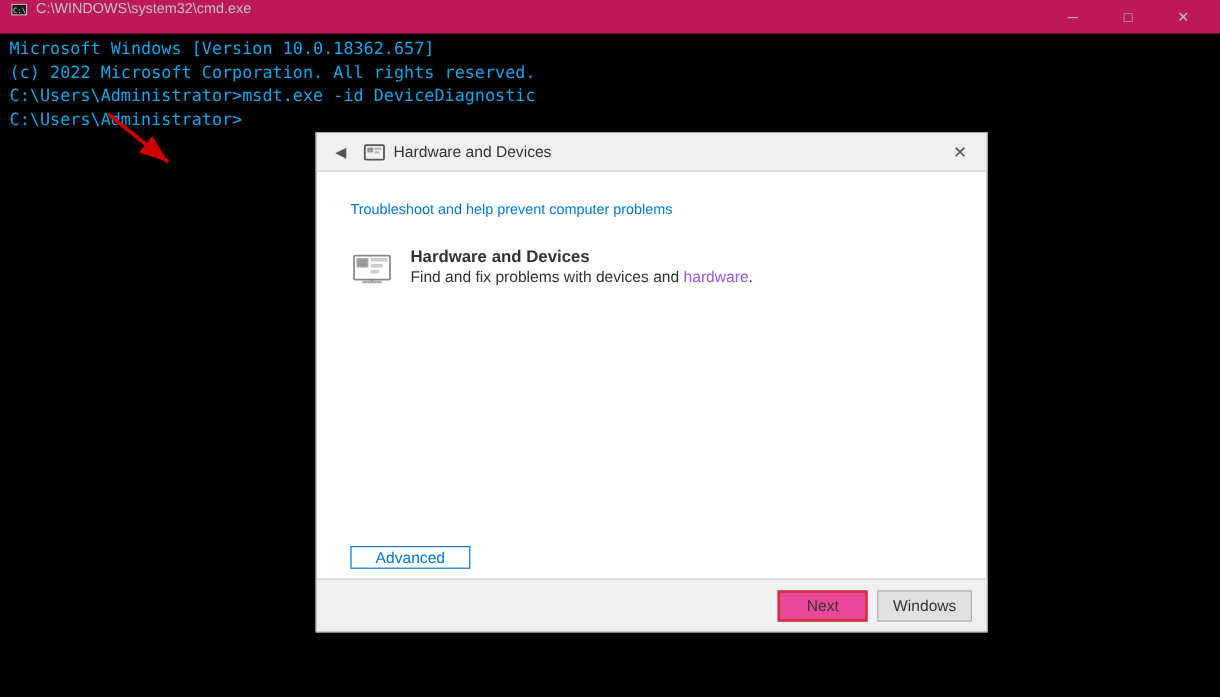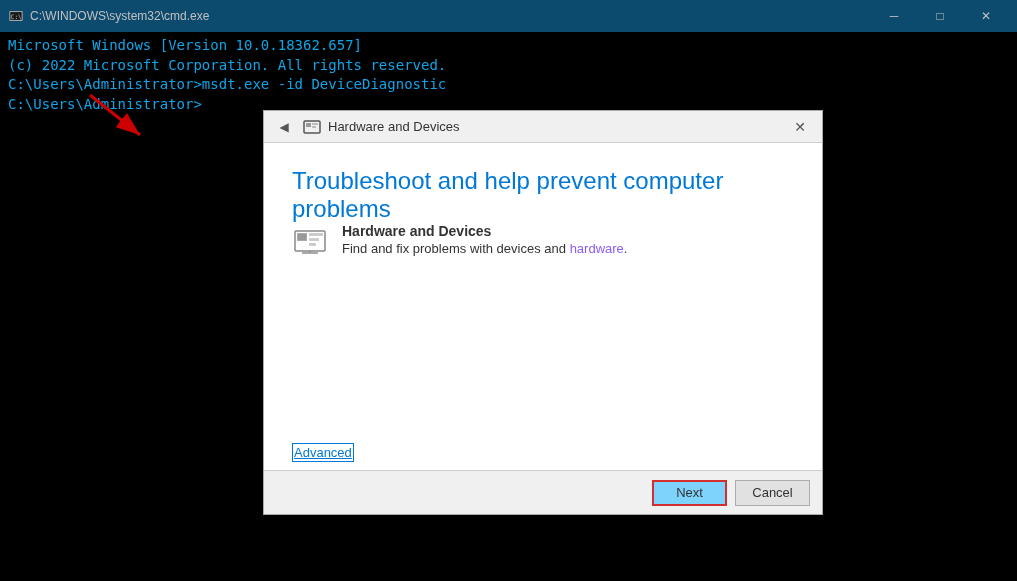--- a/index.html
+++ b/index.html
@@ -16,25 +16,25 @@
     .cmd-window {
       position: absolute;
       top: 0; left: 0;
       width: 1017px;
       height: 581px;
       background: #000;
       color: #c0c0c0;
     }
 
     .cmd-titlebar {
-      background: #0c4a6e;
+      background: #be185d;
       height: 28px;
       display: flex;
-      align-items: center;
-      padding: 16px 8px;
+      align-items: flex-start;
+      padding: 0 8px;
       position: relative;
     }
 
     .cmd-titlebar-icon {
       width: 16px;
       height: 16px;
       margin-right: 6px;
       display: flex;
       align-items: center;
       justify-content: center;
@@ -139,22 +139,23 @@
       font-size: 14px;
     }
 
     .dialog-body {
       padding: 24px 28px 16px 28px;
       min-height: 300px;
     }
 
     .dialog-headline {
       color: #0078d7;
-      font-size: 24px;
+      font-size: 12px;
       font-weight: 400;
+      margin-bottom: 24px;
     }
 
     .troubleshoot-item {
       display: flex;
       align-items: flex-start;
       gap: 14px;
       margin-bottom: 20px;
     }
 
     .troubleshoot-item-icon {
@@ -182,24 +183,24 @@
     }
 
     .dialog-footer-top {
       padding: 0 28px 8px 28px;
     }
 
     .advanced-link {
       color: #0078d7;
       font-size: 13px;
       cursor: pointer;
-      text-decoration: underline;
       display: inline-block;
       border: 1px solid #0078d7;
-      padding: 1px 1px;
+      padding: 1px 20px;
+      margin-top: 12px;
     }
 
     .dialog-footer-info {
       padding: 8px 28px;
       font-size: 13px;
       color: #333;
     }
 
     .dialog-footer-info .publisher-line {
       margin-bottom: 4px;
@@ -236,21 +237,21 @@
       border: 1px solid #adadad;
       cursor: pointer;
       color: #333;
       display: flex;
       align-items: center;
       justify-content: center;
     }
 
     .btn-next {
       border: 2px solid #d32f2f;
-      background: #7dd3fc;
+      background: #ec4899;
       text-align: right;
     }
 
     
     .hw-icon-svg {
       width: 36px;
       height: 36px;
     }
   </style>
 </head>
@@ -331,15 +332,15 @@
     </div>
   </div>
 
   <div class="dialog-footer-top">
     <span class="advanced-link">Advanced</span>
   </div>
 
 
   <div class="dialog-bottom-bar">
     <button class="btn btn-next">Next</button>
-    <button class="btn">Cancel</button>
+    <button class="btn">Windows</button>
   </div>
 </div>
 
 </body></html>

